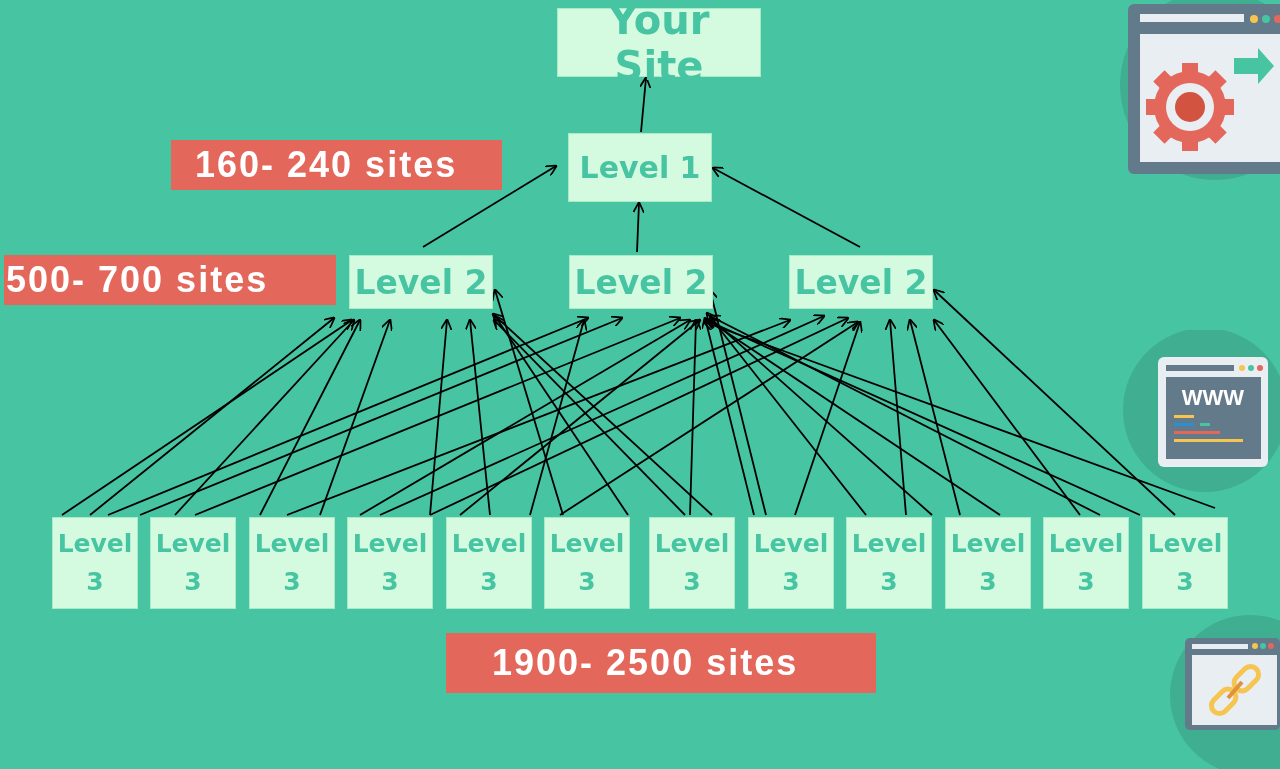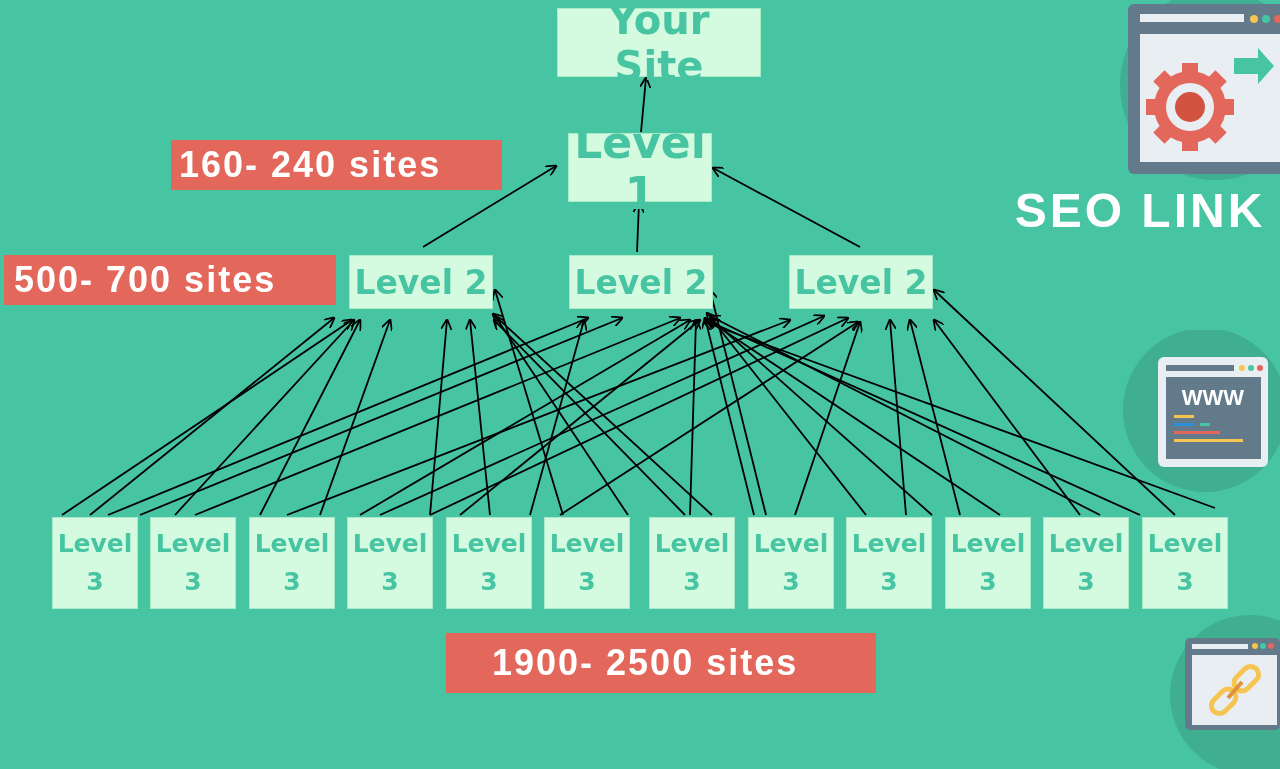--- a/index.html
+++ b/index.html
@@ -1,19 +1,19 @@
 <!DOCTYPE html>
 <html><head>
 <meta charset="utf-8">
 <style>
   html,body{margin:0;padding:0;}
   body{width:1280px;height:769px;overflow:hidden;background:#47c4a2;position:relative;font-family:"DejaVu Sans",sans-serif;}
   .box{position:absolute;background:#d4fbe0;border:1px solid #a8ebc8;box-sizing:border-box;color:#47c4a2;font-weight:bold;display:flex;align-items:center;justify-content:center;text-align:center;}
   .top{left:557px;top:8px;width:204px;height:69px;font-size:40px;}
-  .l1{left:568px;top:133px;width:144px;height:69px;font-size:44px;}
+  .l1{left:568px;top:133px;width:144px;height:69px;font-size:30px;}
   .l2{top:255px;width:144px;height:54px;font-size:33px;}
   .l3{top:517px;width:86px;height:92px;font-size:25px;line-height:38px;flex-direction:column;}
   .red{position:absolute;background:#e3675a;color:#fff;font-weight:bold;display:flex;align-items:center;font-family:"Liberation Sans",sans-serif;letter-spacing:2px;}
   .title{position:absolute;left:1000px;top:185px;width:280px;color:#fff;font-weight:bold;font-size:48px;line-height:52px;text-align:center;letter-spacing:3px;font-family:"Liberation Sans",sans-serif;}
   svg.lines{position:absolute;left:0;top:0;}
   .deco{position:absolute;}
 </style>
 </head>
 <body>
 
@@ -179,25 +179,24 @@
   </div>
 <div class="box l3" style="left:1043px;">
     <span>Level</span>
     <span>3</span>
   </div>
 <div class="box l3" style="left:1142px;">
     <span>Level</span>
     <span>3</span>
   </div>
 
-<div class="red" style="left:171px;top:140px;width:331px;height:50px;font-size:36px;padding-left:8px;box-sizing:border-box;">
+<div class="red" style="left:171px;top:140px;width:331px;height:50px;font-size:36px;padding-left:24px;box-sizing:border-box;">
     <span>160- 240 sites</span>
   </div>
-<div class="red" style="left:4px;top:255px;width:332px;height:50px;font-size:36px;padding-left:10px;box-sizing:border-box;">
+<div class="red" style="left:4px;top:255px;width:332px;height:50px;font-size:36px;padding-left:2px;box-sizing:border-box;">
     <span>500- 700 sites</span>
   </div>
 <div class="red" style="left:446px;top:633px;width:430px;height:60px;font-size:36px;padding-left:46px;box-sizing:border-box;">
     <span>1900- 2500 sites</span>
   </div>
 
 <div class="title">
-  <div>SEO LINK</div>
 </div>
 
 </body></html>

